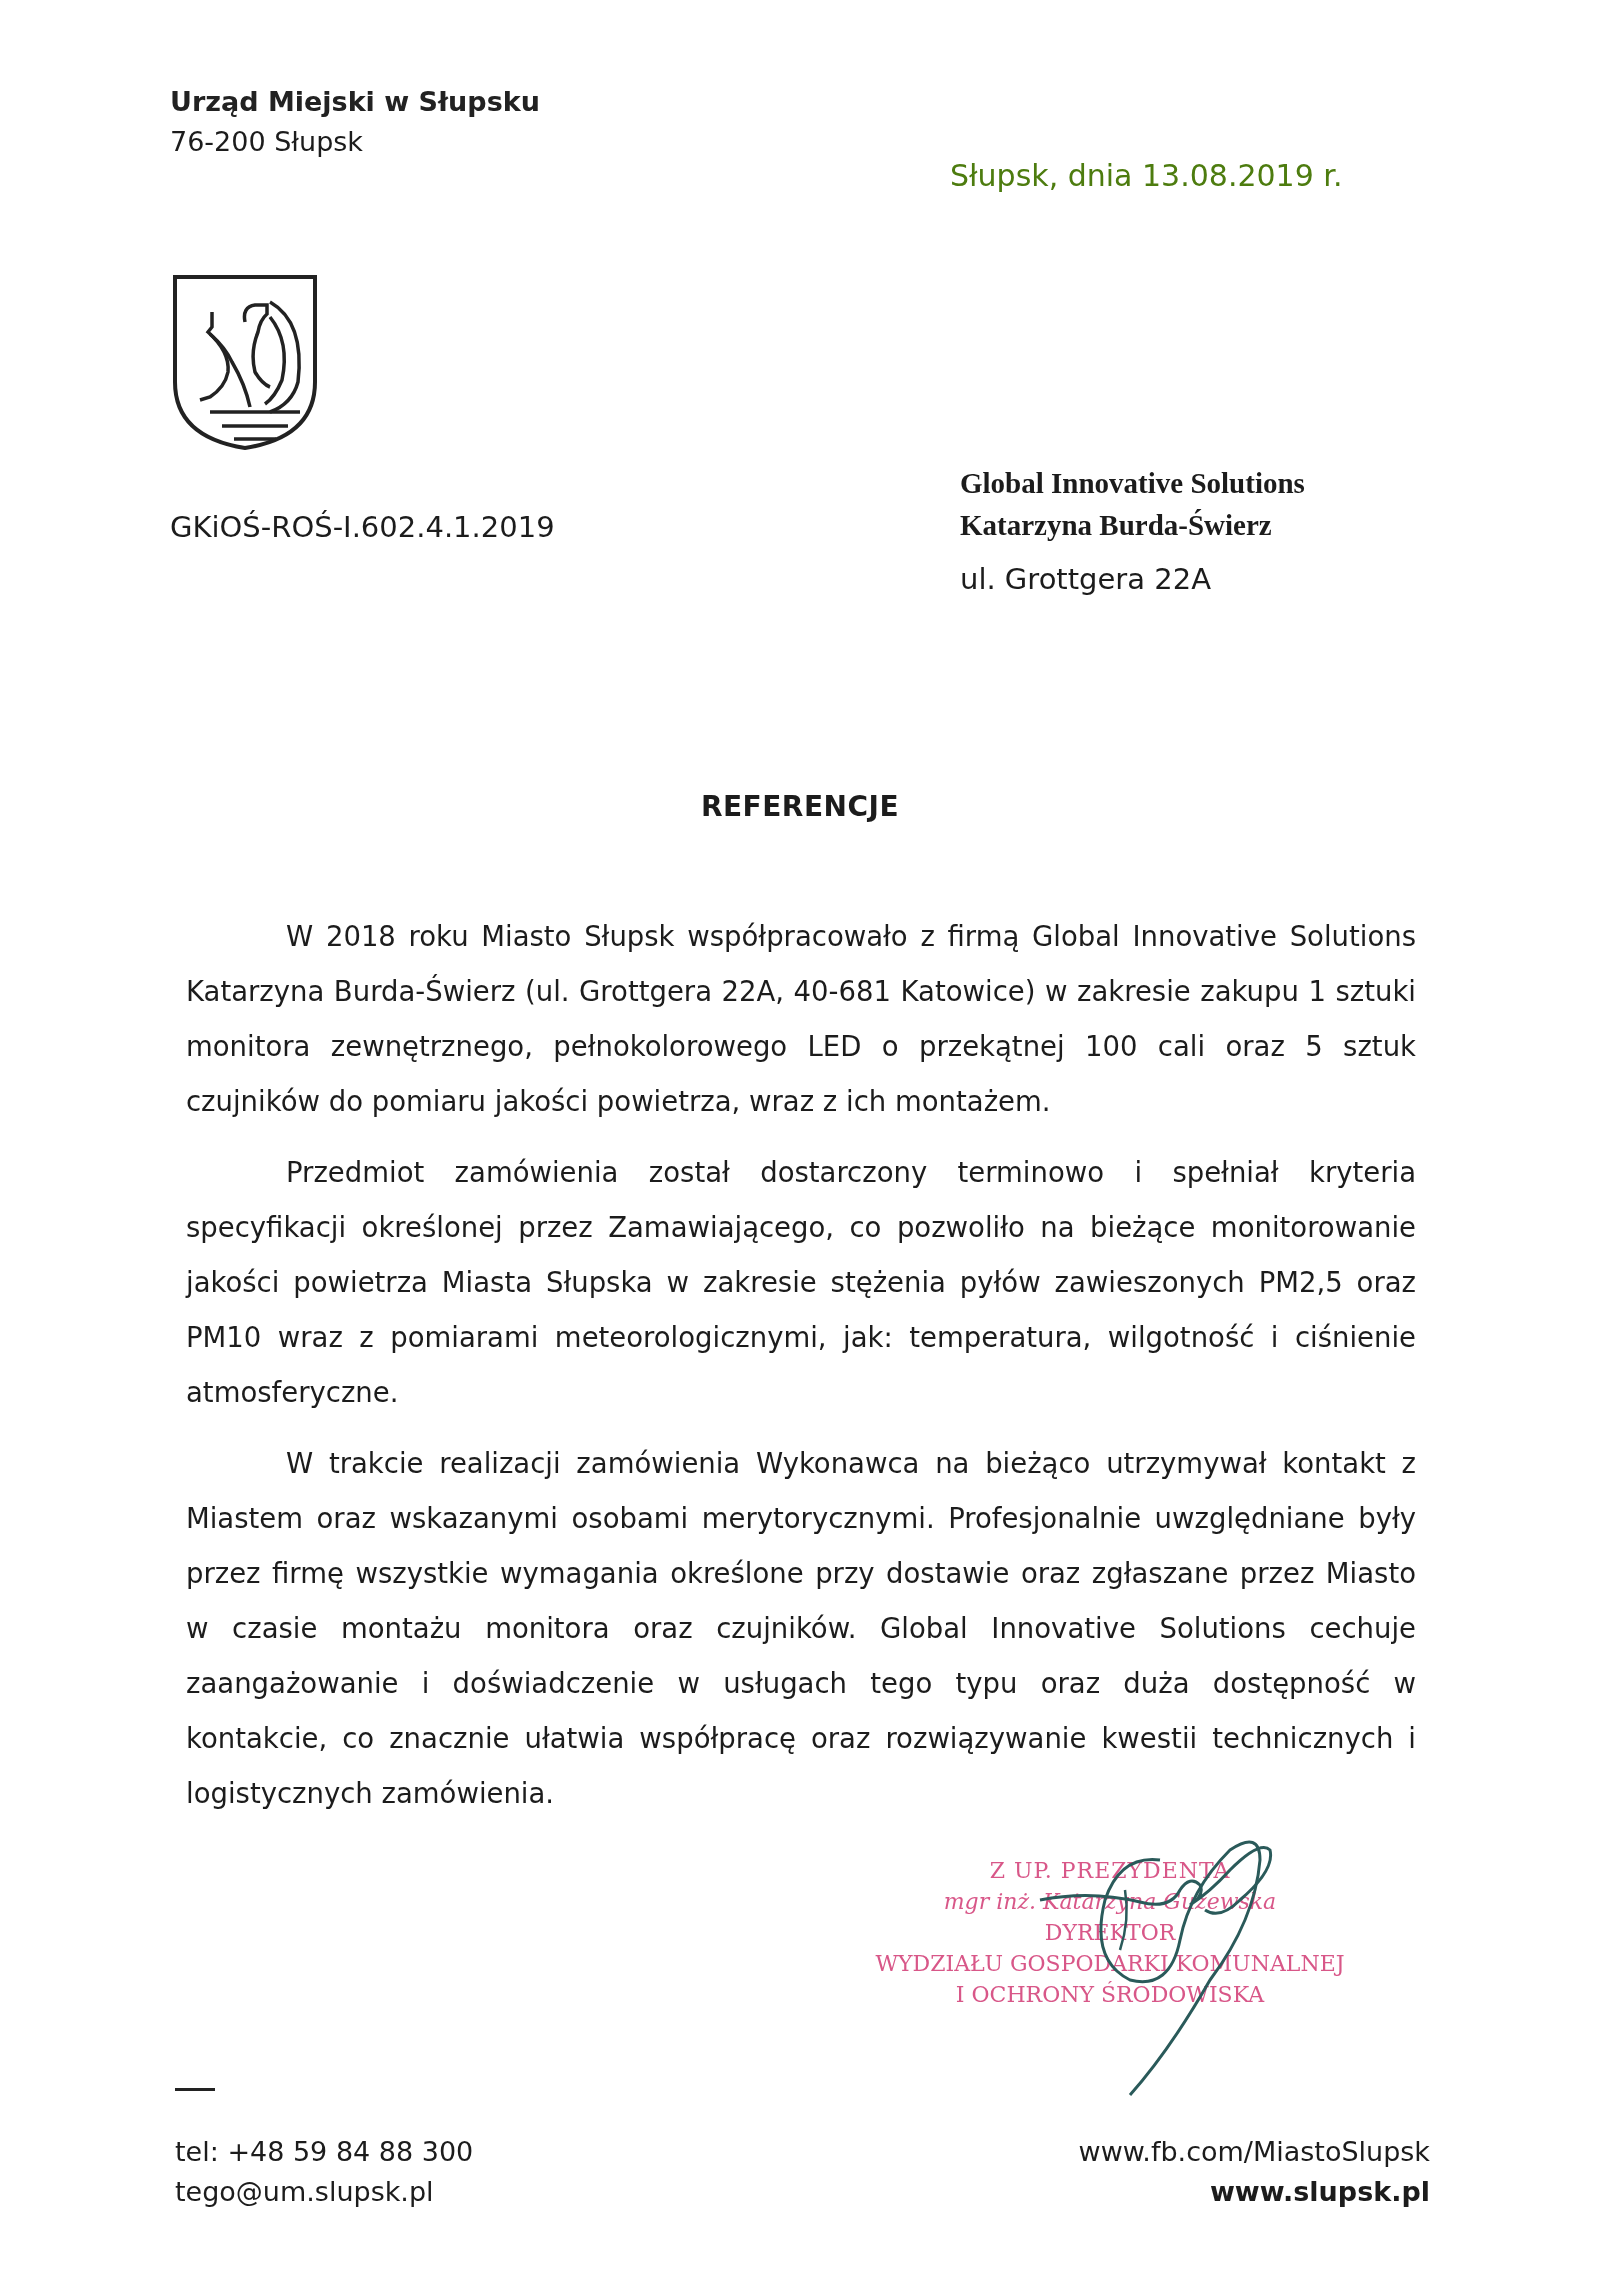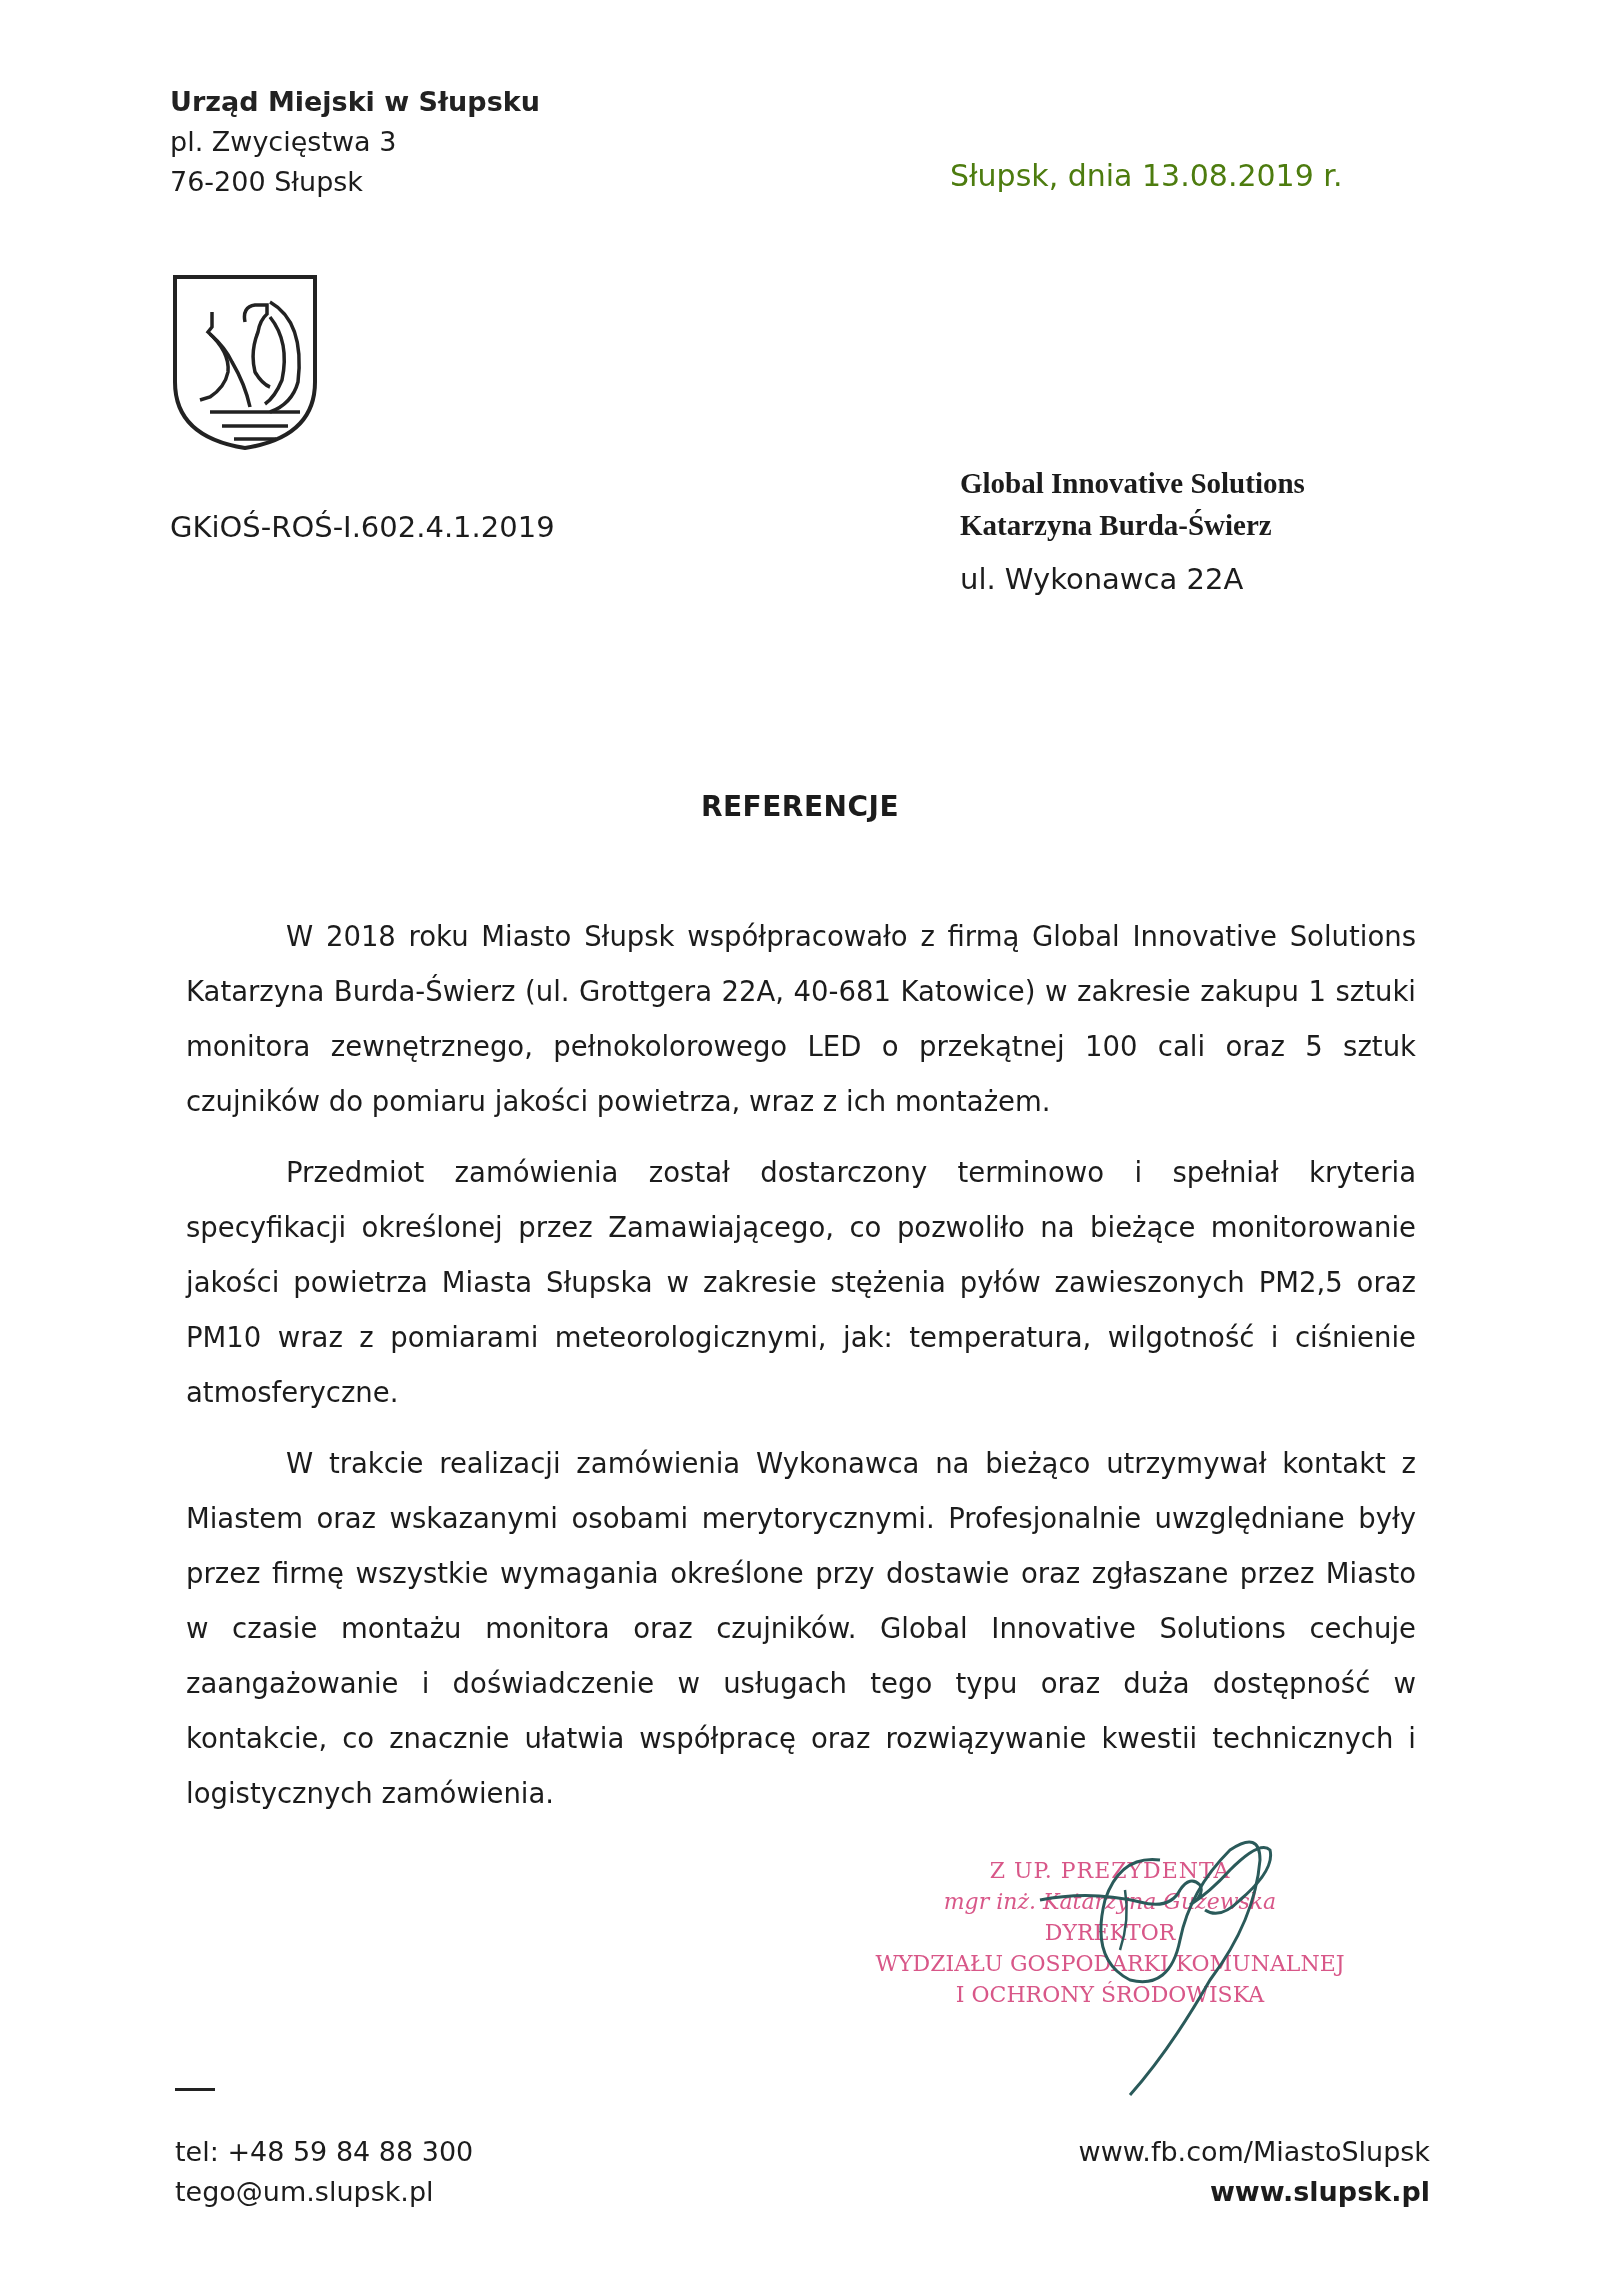--- a/index.html
+++ b/index.html
@@ -31,21 +31,20 @@
     .dash { left: 175px; top: 2088px; width: 40px; height: 3px; background: #222; }
     .contact { left: 175px; top: 2132px; font-size: 27px; line-height: 40px; }
     .web { right: 170px; top: 2132px; font-size: 27px; line-height: 40px; text-align: right; }
     .web .bold { font-weight: bold; }
   </style>
 </head>
 <body>
 
 <div class="abs sender">
   <div class="name">Urząd Miejski w Słupsku</div>
-  <div>pl. Zwycięstwa 3</div>
   <div>76-200 Słupsk</div>
 </div>
 
 <div class="abs date">Słupsk, dnia 13.08.2019 r.</div>
 
 <svg class="abs emblem" viewBox="0 0 150 180">
   <path d="M5 5 H145 V110 Q145 165 75 176 Q5 165 5 110 Z" fill="none" stroke="#222" stroke-width="4"></path>
   <path d="M42 40 V55 L38 60 Q60 80 58 100 Q55 115 40 125 L30 128" fill="none" stroke="#222" stroke-width="3.5"></path>
   <path d="M40 62 Q55 75 62 90 Q75 112 80 135" fill="none" stroke="#222" stroke-width="3.5"></path>
   <path d="M75 50 Q72 35 85 33 H97 V42 Q90 48 88 60 Q80 80 85 100 Q92 112 100 115" fill="none" stroke="#222" stroke-width="3.5"></path>
@@ -54,21 +53,21 @@
   <line x1="40" y1="140" x2="130" y2="140" stroke="#222" stroke-width="3.5"></line>
   <line x1="52" y1="154" x2="118" y2="154" stroke="#222" stroke-width="3.5"></line>
   <line x1="64" y1="167" x2="106" y2="167" stroke="#222" stroke-width="3.5"></line>
 </svg>
 
 <div class="abs ref">GKiOŚ-ROŚ-I.602.4.1.2019</div>
 
 <div class="abs recipient">
   <div class="line-b">Global Innovative Solutions</div>
   <div class="line-b">Katarzyna Burda-Świerz</div>
-  <div class="line-n gap">ul. Wykonawca 22A</div>
+  <div class="line-n gap">ul. Grottgera 22A</div>
 </div>
 
 <div class="abs title">REFERENCJE</div>
 
 <div class="abs body">
   <p>W 2018 roku Miasto Słupsk współpracowało z firmą Global Innovative Solutions Katarzyna Burda-Świerz (ul. Grottgera 22A, 40-681 Katowice) w zakresie zakupu 1 sztuki monitora zewnętrznego, pełnokolorowego LED o przekątnej 100 cali oraz 5 sztuk czujników do pomiaru jakości powietrza, wraz z ich montażem.</p>
   <p>Przedmiot zamówienia został dostarczony terminowo i spełniał kryteria specyfikacji określonej przez Zamawiającego, co pozwoliło na bieżące monitorowanie jakości powietrza Miasta Słupska w zakresie stężenia pyłów zawieszonych PM2,5 oraz PM10 wraz z pomiarami meteorologicznymi, jak: temperatura, wilgotność i ciśnienie atmosferyczne.</p>
   <p>W trakcie realizacji zamówienia Wykonawca na bieżąco utrzymywał kontakt z Miastem oraz wskazanymi osobami merytorycznymi. Profesjonalnie uwzględniane były przez firmę wszystkie wymagania określone przy dostawie oraz zgłaszane przez Miasto w czasie montażu monitora oraz czujników. Global Innovative Solutions cechuje zaangażowanie i doświadczenie w usługach tego typu oraz duża dostępność w kontakcie, co znacznie ułatwia współpracę oraz rozwiązywanie kwestii technicznych i logistycznych zamówienia.</p>
 </div>
 

